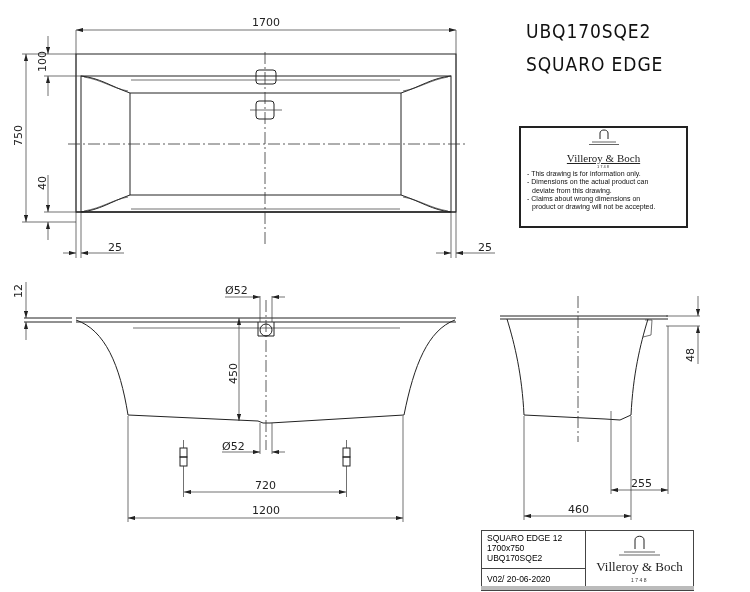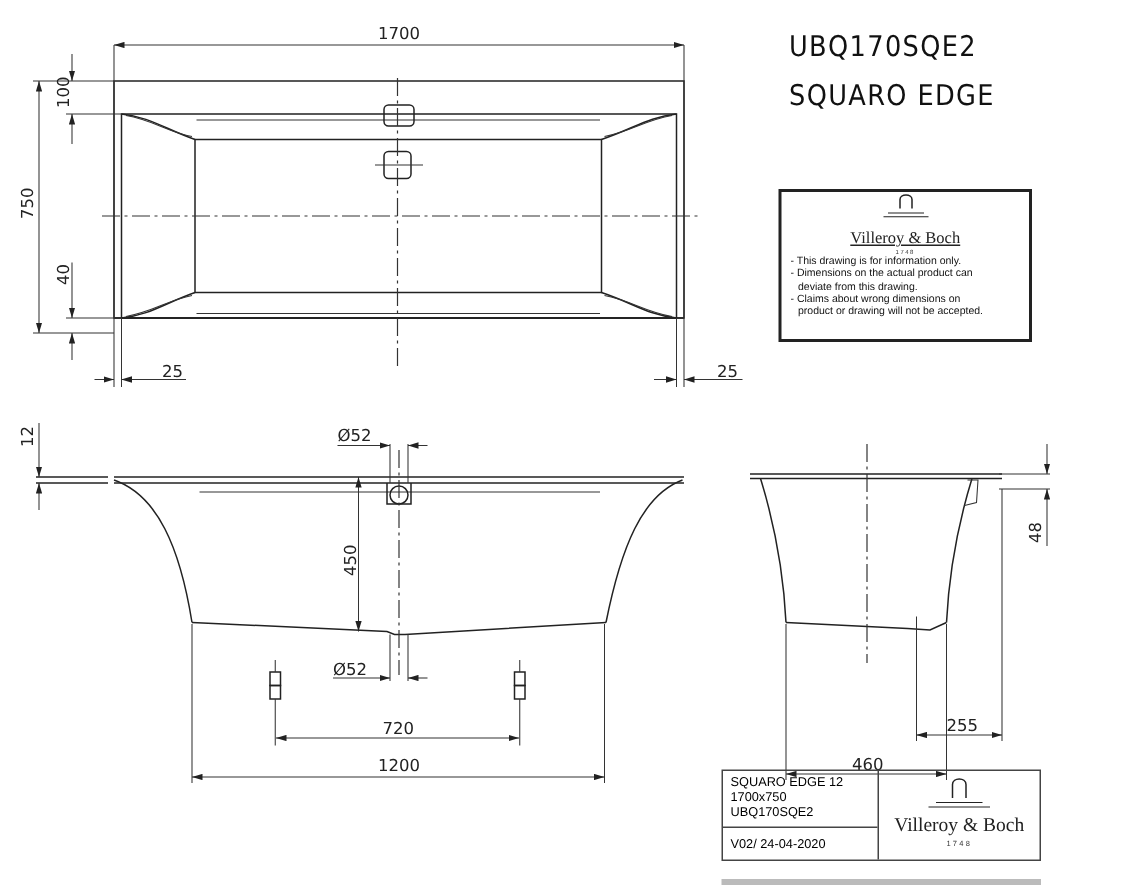--- a/index.html
+++ b/index.html
@@ -9,21 +9,21 @@
   .thin{stroke:#333;stroke-width:0.7;fill:none;}
   .cl{stroke:#333;stroke-width:0.8;fill:none;stroke-dasharray:12 3 2 3;}
   .dim{font-family:"DejaVu Sans",sans-serif;font-size:11px;fill:#222;}
   .title{position:absolute;left:526px;font-family:"DejaVu Sans",sans-serif;font-size:19px;color:#111;letter-spacing:1px;transform:scaleX(0.9);transform-origin:left;}
   .infobox{position:absolute;left:519px;top:126px;width:165px;height:98px;border:2px solid #222;background:#fff;}
   .vb-logo{text-align:center;}
   .vb-name{font-family:"Liberation Serif",serif;font-size:11px;color:#222;text-align:center;margin-top:0px;}
   .vb-year{font-size:4px;text-align:center;color:#333;letter-spacing:1px;}
   .info-lines{font-size:7px;line-height:8.3px;color:#111;padding-left:6px;margin-top:1px;}
   .info-line{white-space:nowrap;}
-  .tbl{position:absolute;left:481px;top:513px;width:211px;height:59px;border:1px solid #444;}
+  .tbl{position:absolute;left:481px;top:530px;width:211px;height:59px;border:1px solid #444;}
   .tbl-left{position:absolute;left:0;top:0;width:103px;height:59px;border-right:1px solid #444;}
   .tbl-top{position:absolute;left:0;top:0;width:103px;height:38px;border-bottom:1px solid #444;font-size:8.5px;line-height:10px;padding:2px 0 0 5px;box-sizing:border-box;}
   .tbl-bot{position:absolute;left:0;top:39px;width:103px;height:20px;font-size:8.5px;padding:4px 0 0 5px;box-sizing:border-box;}
   .tbl-right{position:absolute;left:104px;top:0;width:107px;height:59px;}
   .tbl-name{position:absolute;left:0;top:28px;width:107px;text-align:center;font-family:"Liberation Serif",serif;font-size:13px;color:#222;}
   .tbl-year{position:absolute;left:0;top:46px;width:107px;text-align:center;font-size:5px;letter-spacing:1.5px;color:#333;}
   .shadow{position:absolute;left:481px;top:586px;width:213px;height:4px;background:#bbb;}
 </style>
 </head>
 <body>
@@ -196,21 +196,21 @@
   </div>
 </div>
 
 <div class="tbl">
   <div class="tbl-left">
     <div class="tbl-top">
       <div>SQUARO EDGE 12</div>
       <div>1700x750</div>
       <div>UBQ170SQE2</div>
     </div>
-    <div class="tbl-bot">V02/ 24-04-2020</div>
+    <div class="tbl-bot">V02/ 20-06-2020</div>
   </div>
   <div class="tbl-right">
     <svg width="107" height="28" viewBox="0 0 107 28" style="position:absolute;left:0;top:0;">
       <path d="M49,18 L49,9 C49,4 58,4 58,9 L58,18" stroke="#222" stroke-width="1" fill="none"></path>
       <line x1="38" y1="21" x2="69" y2="21" stroke="#222" stroke-width="0.7"></line>
       <line x1="33" y1="24" x2="74" y2="24" stroke="#222" stroke-width="0.7"></line>
     </svg>
     <div class="tbl-name">Villeroy &amp; Boch</div>
     <div class="tbl-year">1748</div>
   </div>

